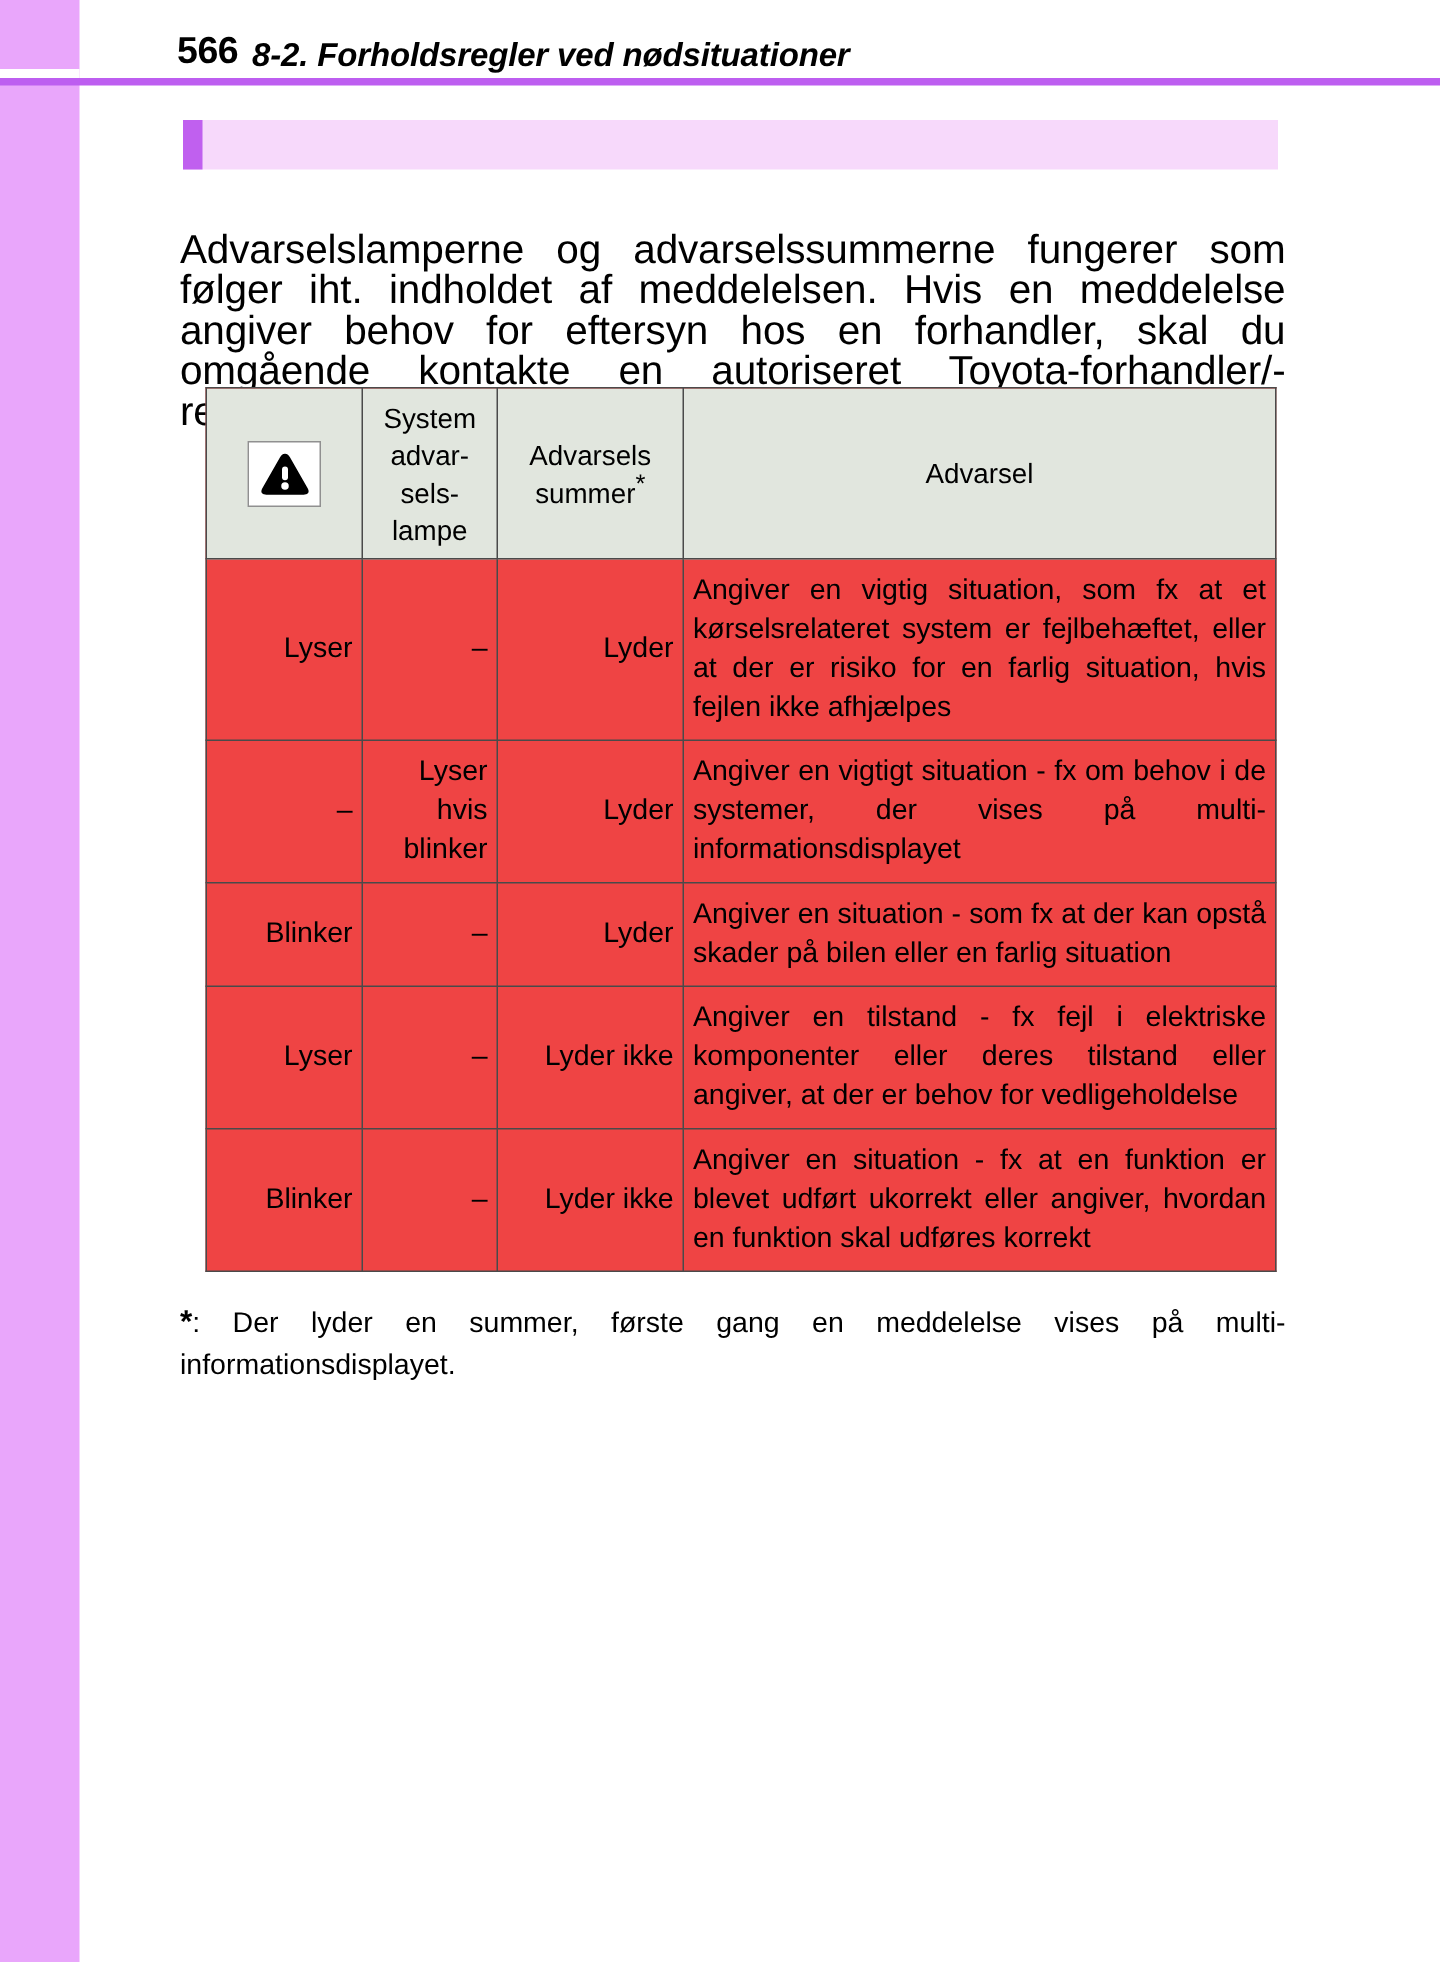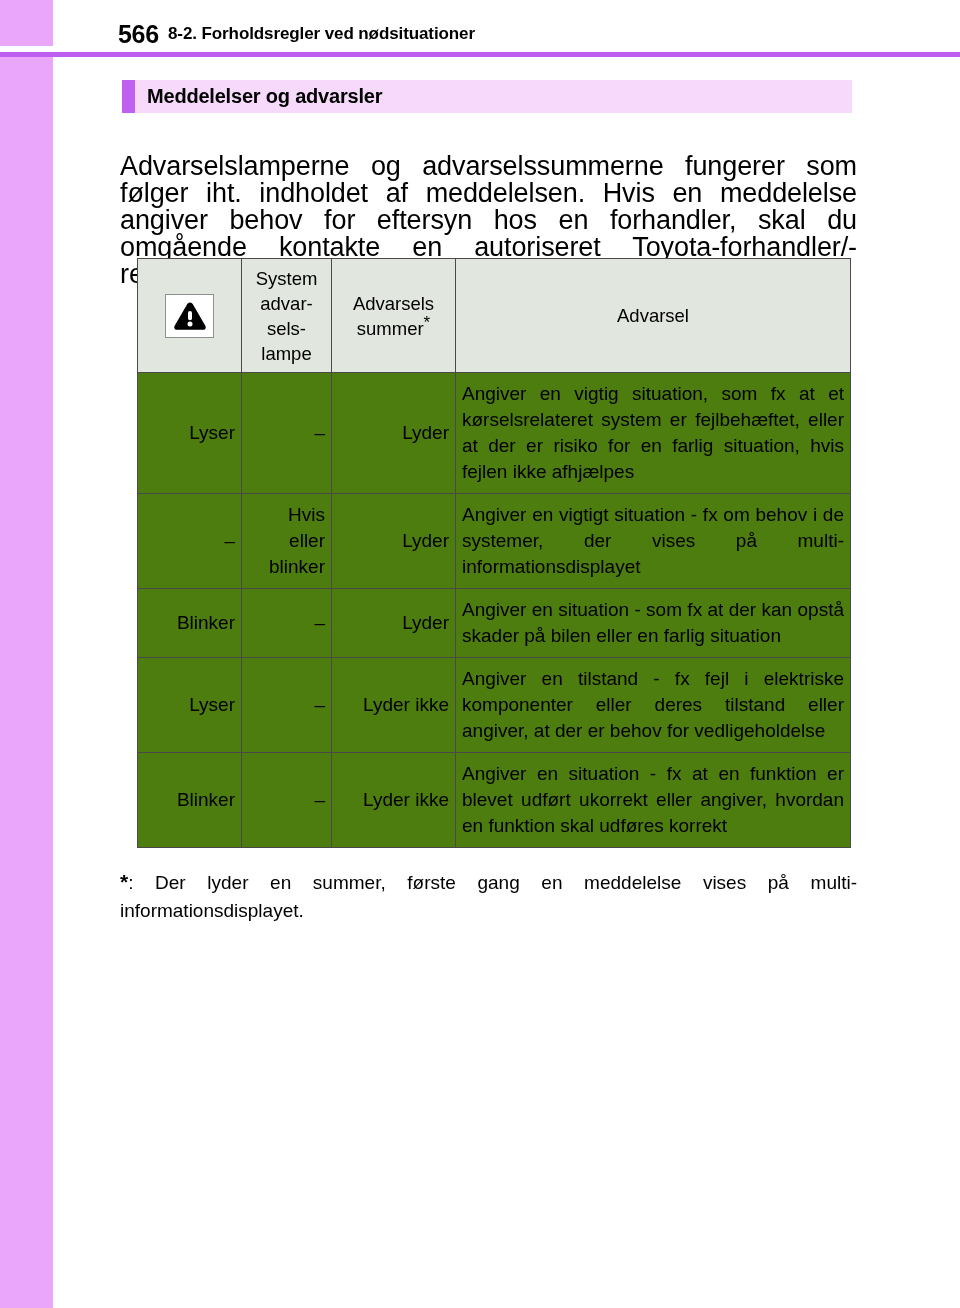--- a/index.html
+++ b/index.html
@@ -48,23 +48,24 @@
     left: 65px;
     top: 20px;
     font-size: 25px;
     font-weight: bold;
     letter-spacing: -0.3px;
   }
   .header-title {
     position: absolute;
     left: 115px;
     top: 24px;
-    font-size: 17px;
+    font-size: 22px;
     font-weight: bold;
     letter-spacing: -0.1px;
+    font-style: italic;
   }
   .header-rule {
     position: absolute;
     left: 0;
     top: 52px;
     width: 960px;
     height: 5px;
     background: #bd5ef0;
   }
 
@@ -105,21 +106,21 @@
   }
 
   
   .warn-table {
     position: absolute;
     left: 137px;
     top: 258px;
     width: 713px;
     border-collapse: collapse;
     table-layout: fixed;
-    background: #4d7c0f;
+    background: #ef4444;
   }
   .warn-table td, .warn-table th {
     border: 1px solid #4a4a4a;
     vertical-align: middle;
     padding: 0;
   }
   .warn-table thead td {
     background: #e1e6de;
     text-align: center;
     font-size: 18.5px;
@@ -203,21 +204,20 @@
 </div>
 
 <div class="page-header">
   <div class="page-number">566</div>
   <div class="header-title">8-2. Forholdsregler ved nødsituationer</div>
 </div>
 <div class="header-rule"></div>
 
 <div class="section-band">
   <div class="section-band-accent"></div>
-  <div class="section-band-title">Meddelelser og advarsler</div>
 </div>
 
 <p class="intro">Advarselslamperne og advarselssummerne fungerer som følger iht. indholdet af meddelelsen. Hvis en meddelelse angiver behov for eftersyn hos en forhandler, skal du omgående kontakte en autoriseret Toyota-forhandler/-reparatør eller andre kvalificerede fagfolk.</p>
 
 <table class="warn-table">
   <colgroup>
     <col class="col-icon">
     <col class="col-lamp">
     <col class="col-buzzer">
     <col class="col-desc">
@@ -248,21 +248,21 @@
   </thead>
   <tbody>
     <tr>
       <td class="cell-center">Lyser</td>
       <td class="cell-center dash">–</td>
       <td class="cell-center">Lyder</td>
       <td class="cell-desc">Angiver en vigtig situation, som fx at et kørselsrelateret system er fejlbehæftet, eller at der er risiko for en farlig situation, hvis fejlen ikke afhjælpes</td>
     </tr>
     <tr>
       <td class="cell-center dash">–</td>
-      <td class="cell-center">Hvis eller blinker</td>
+      <td class="cell-center">Lyser hvis blinker</td>
       <td class="cell-center">Lyder</td>
       <td class="cell-desc">Angiver en vigtigt situation - fx om behov i de systemer, der vises på multi-informationsdisplayet</td>
     </tr>
     <tr>
       <td class="cell-center">Blinker</td>
       <td class="cell-center dash">–</td>
       <td class="cell-center">Lyder</td>
       <td class="cell-desc">Angiver en situation - som fx at der kan opstå skader på bilen eller en farlig situation</td>
     </tr>
     <tr>

